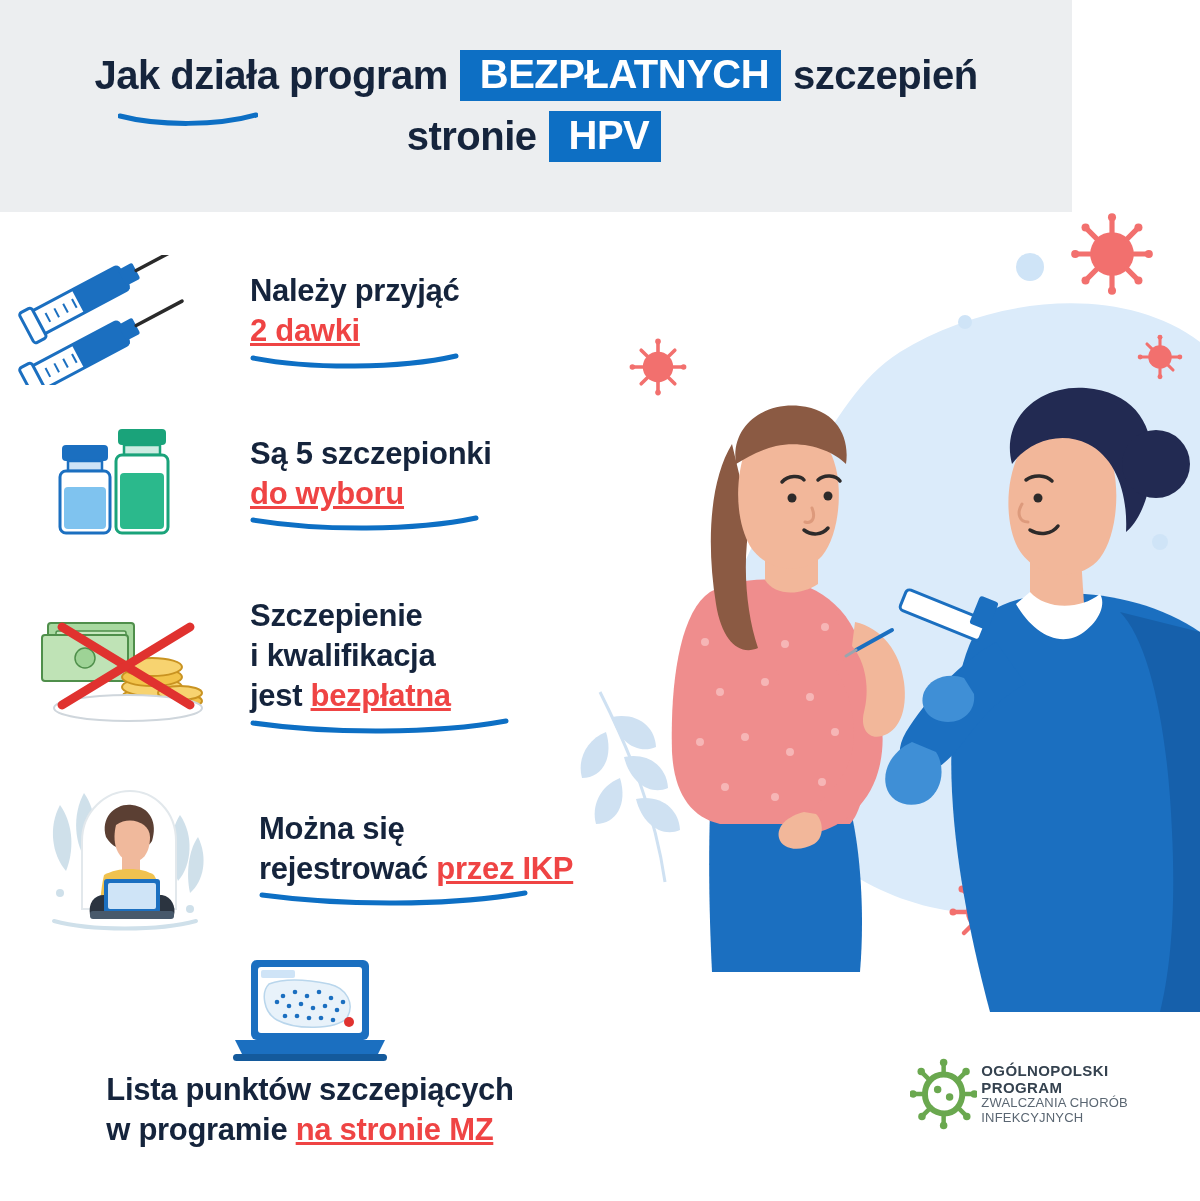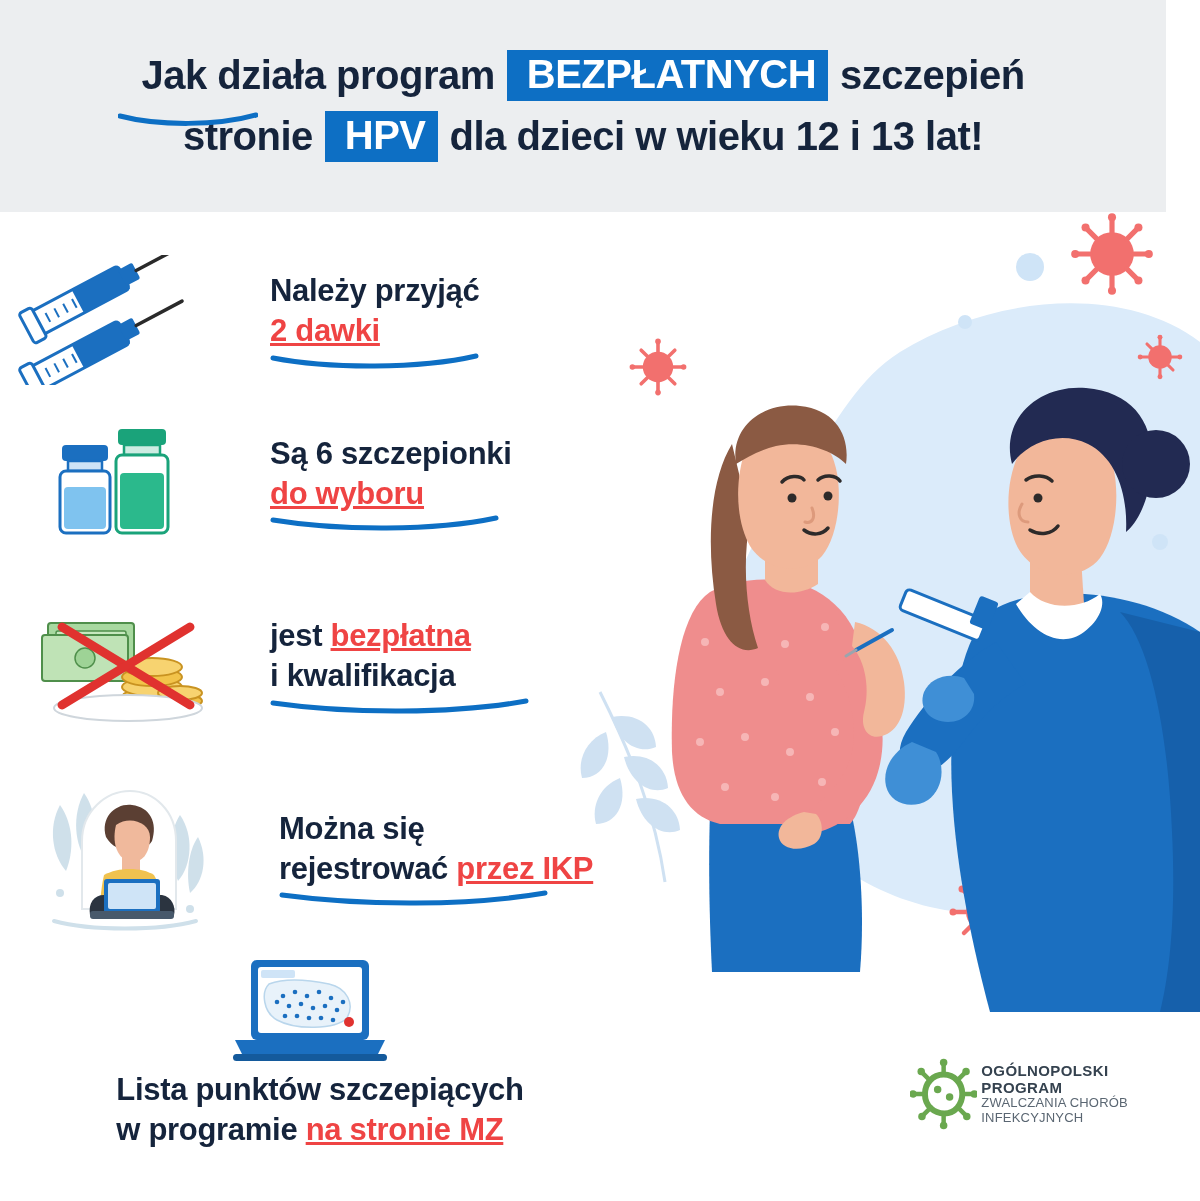--- a/index.html
+++ b/index.html
@@ -19,21 +19,21 @@
     width: 1200px;
     height: 1201px;
     background: #ffffff;
     overflow: hidden;
   }
 
   
   .header {
     position: absolute;
     left: 0; top: 0;
-    width: 1166px;
+    width: 1072px;
     height: 212px;
     background: #eceef0;
     display: flex;
     flex-direction: column;
     align-items: center;
     justify-content: center;
     gap: 10px;
   }
   .header-line {
     display: flex;
@@ -94,21 +94,20 @@
     align-items: center;
     justify-content: center;
   }
   .row .text-box {
     position: relative;
     font-size: 31px;
     font-weight: bold;
     color: #15243c;
     line-height: 1.28;
     letter-spacing: -0.3px;
-    margin-left: 20px;
   }
   .row .text-box .blue {
     color: #ef4444;
     text-decoration: underline;
   }
   .swoosh {
     display: block;
     margin-top: 2px;
   }
 
@@ -154,21 +153,20 @@
 
   <div class="header">
     <div class="header-line">
       <span class="plain">Jak działa program</span>
       <span class="hl">BEZPŁATNYCH</span>
       <span class="plain">szczepień</span>
     </div>
     <div class="header-line">
       <span class="plain">stronie</span>
       <span class="hl">HPV</span>
-      <span class="plain">dla dzieci w wieku 12 i 13 lat!</span>
     </div>
     <svg class="underline-swoosh" viewBox="0 0 140 14">
       <path d="M2 4 C 40 14, 100 14, 138 3" stroke="#0d6fc4" stroke-width="5" fill="none" stroke-linecap="round"></path>
     </svg>
   </div>
 
   <div class="illustration">
     <svg width="640" height="820" viewBox="0 0 640 820">
 
       <path d="M250 250 C 180 330, 140 430, 175 520 C 210 615, 300 690, 400 700 C 520 712, 620 650, 640 540 L640 130 C 560 70, 430 85, 340 140 C 300 165, 275 210, 250 250 Z" fill="#dbebfa"></path>
@@ -425,21 +423,21 @@
 
           <g>
             <rect x="68" y="14" width="48" height="16" rx="4" fill="#1aa37a"></rect>
             <rect x="74" y="30" width="36" height="10" fill="#cdece2" stroke="#1aa37a" stroke-width="2.5"></rect>
             <rect x="66" y="40" width="52" height="78" rx="6" fill="#ffffff" stroke="#1aa37a" stroke-width="3"></rect>
             <rect x="70" y="58" width="44" height="56" rx="4" fill="#2bb98c"></rect>
           </g>
         </svg>
       </div>
       <div class="text-box">
-        <div>Są 6 szczepionki</div>
+        <div>Są 5 szczepionki</div>
         <div class="blue">do wyboru</div>
         <svg class="swoosh" width="230" height="16" viewBox="0 0 230 16">
           <path d="M3 5 C 70 16, 165 16, 226 3" stroke="#0d6fc4" stroke-width="5" fill="none" stroke-linecap="round"></path>
         </svg>
       </div>
     </div>
 
     <div class="row" id="row-free">
       <div class="icon-box">
         <svg width="170" height="120" viewBox="0 0 170 120">
@@ -463,25 +461,26 @@
 
           <ellipse cx="88" cy="103" rx="74" ry="13" fill="#ffffff" stroke="#cfd6dc" stroke-width="2"></ellipse>
 
           <g stroke="#e0322f" stroke-width="9" stroke-linecap="round">
             <line x1="22" y1="22" x2="150" y2="100"></line>
             <line x1="150" y1="22" x2="22" y2="100"></line>
           </g>
         </svg>
       </div>
       <div class="text-box">
+        <div>Szczepienie</div>
+        <div>i kwalifikacja</div>
         <div>
           <span>jest</span>
           <span class="blue">bezpłatna</span>
         </div>
-        <div>i kwalifikacja</div>
         <svg class="swoosh" width="260" height="16" viewBox="0 0 260 16">
           <path d="M3 5 C 80 16, 185 16, 256 3" stroke="#0d6fc4" stroke-width="5" fill="none" stroke-linecap="round"></path>
         </svg>
       </div>
     </div>
 
     <div class="row" id="row-ikp">
       <div class="icon-box">
         <svg width="190" height="165" viewBox="0 0 190 165">
 

